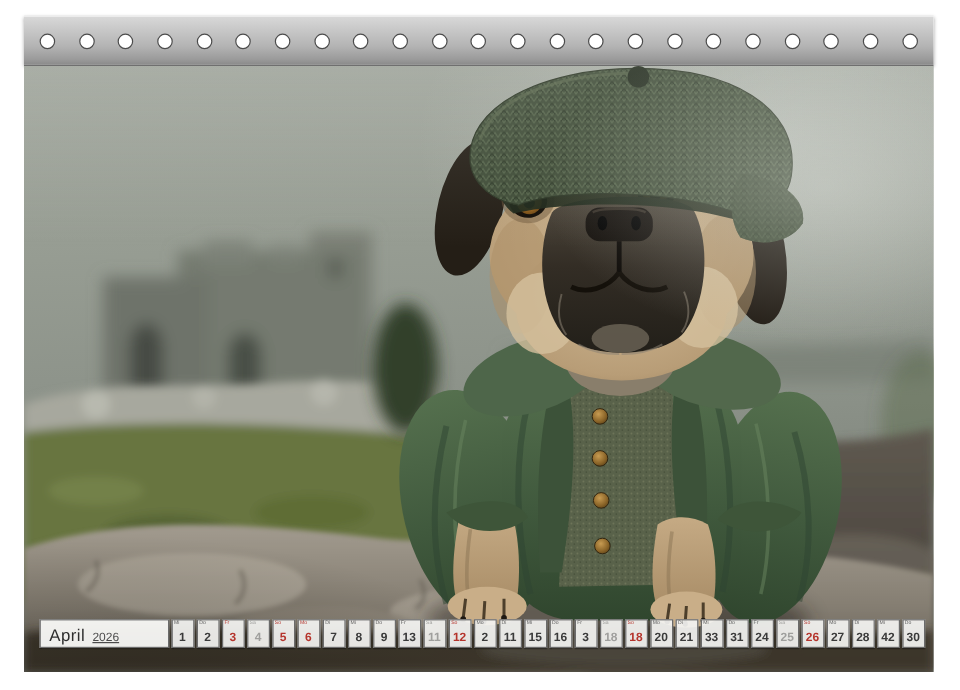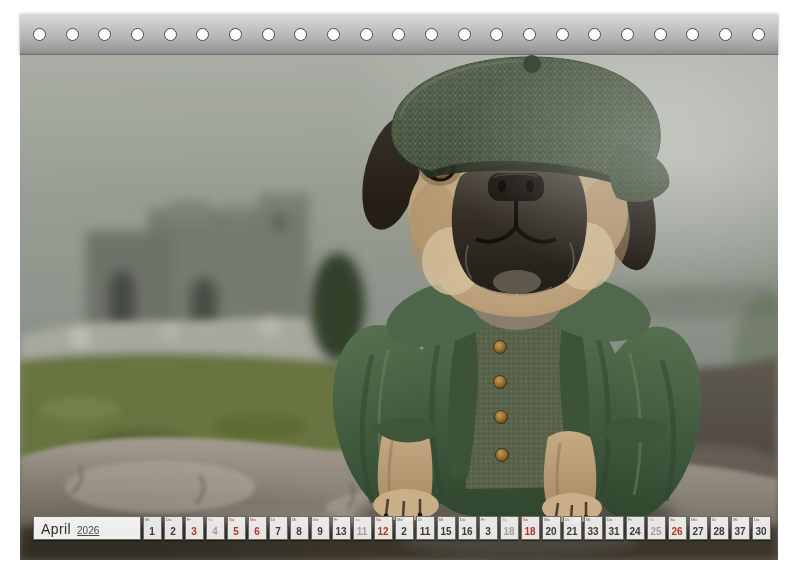--- a/index.html
+++ b/index.html
@@ -410,21 +410,21 @@
         <div class="day weekday">
     <span class="wd">Mo</span>
     <span class="num">27</span>
   </div>
         <div class="day weekday">
     <span class="wd">Di</span>
     <span class="num">28</span>
   </div>
         <div class="day weekday">
     <span class="wd">Mi</span>
-    <span class="num">37</span>
+    <span class="num">42</span>
   </div>
         <div class="day weekday">
     <span class="wd">Do</span>
     <span class="num">30</span>
   </div>
       </div>
   </div>
 
 </div>
 

